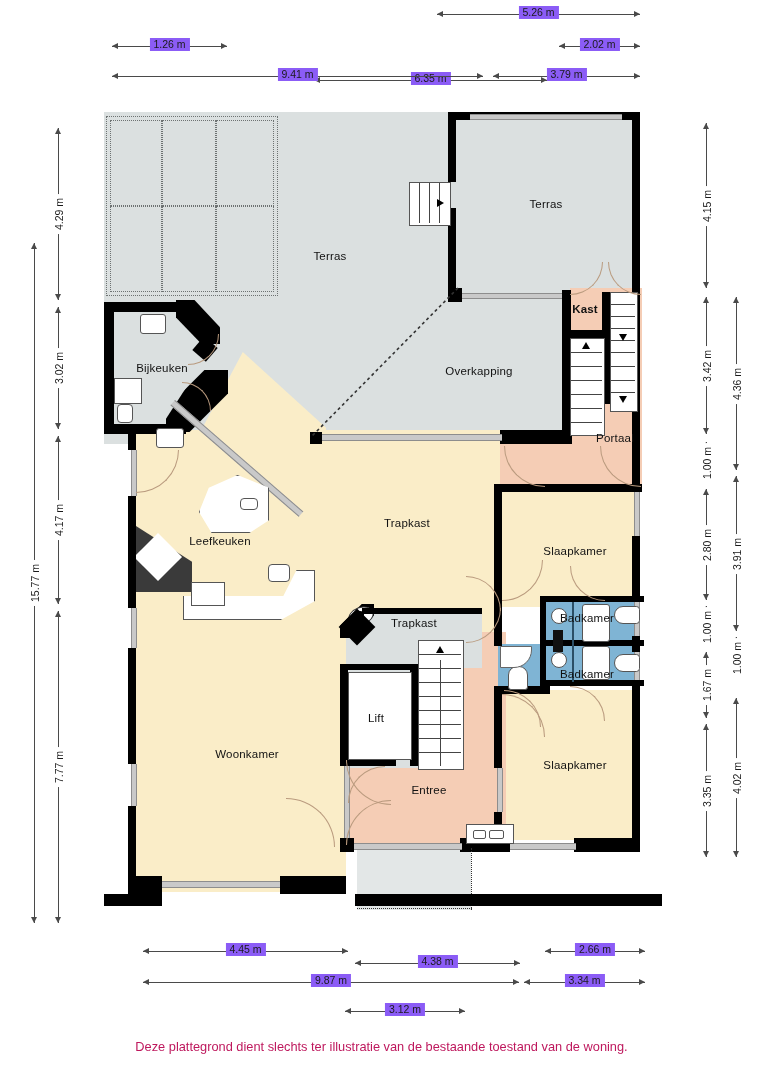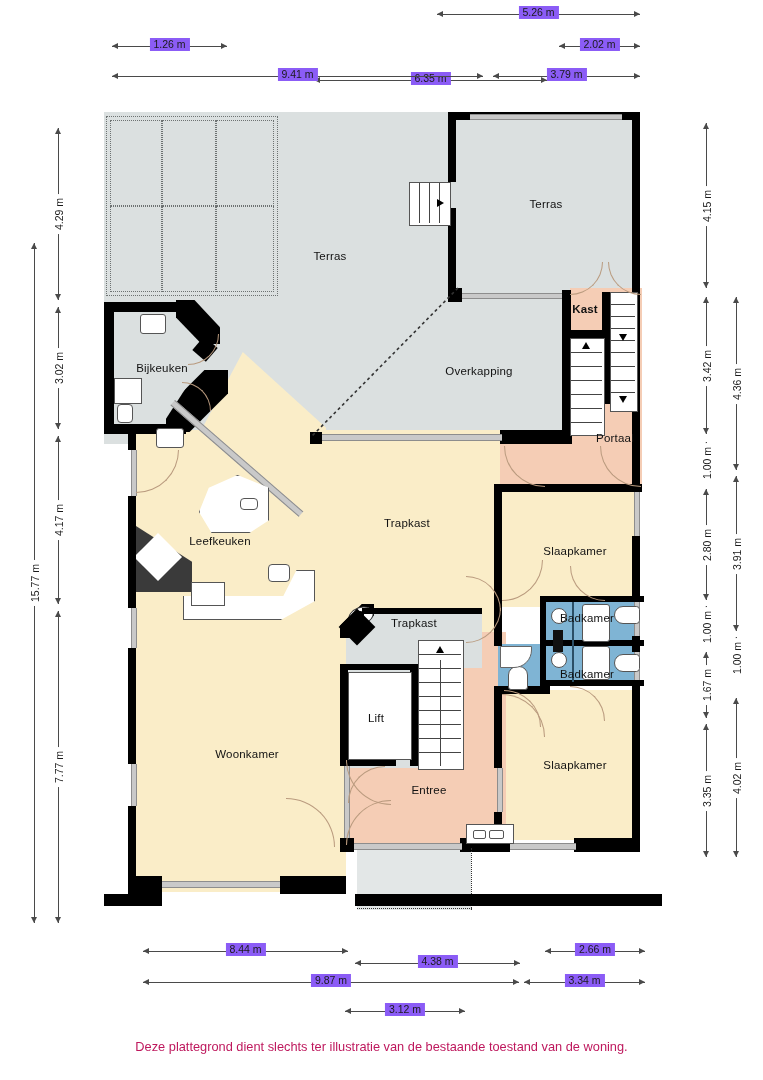--- a/index.html
+++ b/index.html
@@ -350,21 +350,21 @@
       <div class="dim h" style="left: 493px; top: 70px; width: 147px;">
         <div class="ln"></div>
         <div class="ar l"></div>
         <div class="ar r"></div>
         <div class="cap">3.79 m</div>
       </div>
       <div class="dim h" style="left: 143px; top: 945px; width: 205px;">
         <div class="ln"></div>
         <div class="ar l"></div>
         <div class="ar r"></div>
-        <div class="cap">8.44 m</div>
+        <div class="cap">4.45 m</div>
       </div>
       <div class="dim h" style="left: 355px; top: 945px; width: 165px; margin-top: 12px;">
         <div class="ln"></div>
         <div class="ar l"></div>
         <div class="ar r"></div>
         <div class="cap">4.38 m</div>
       </div>
       <div class="dim h" style="left: 545px; top: 945px; width: 100px;">
         <div class="ln"></div>
         <div class="ar l"></div>

